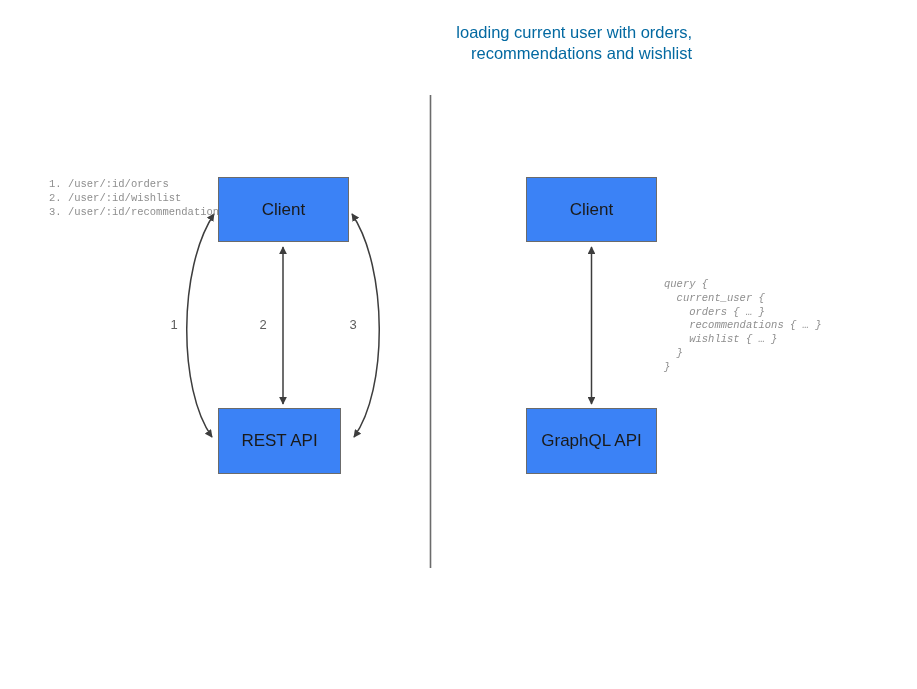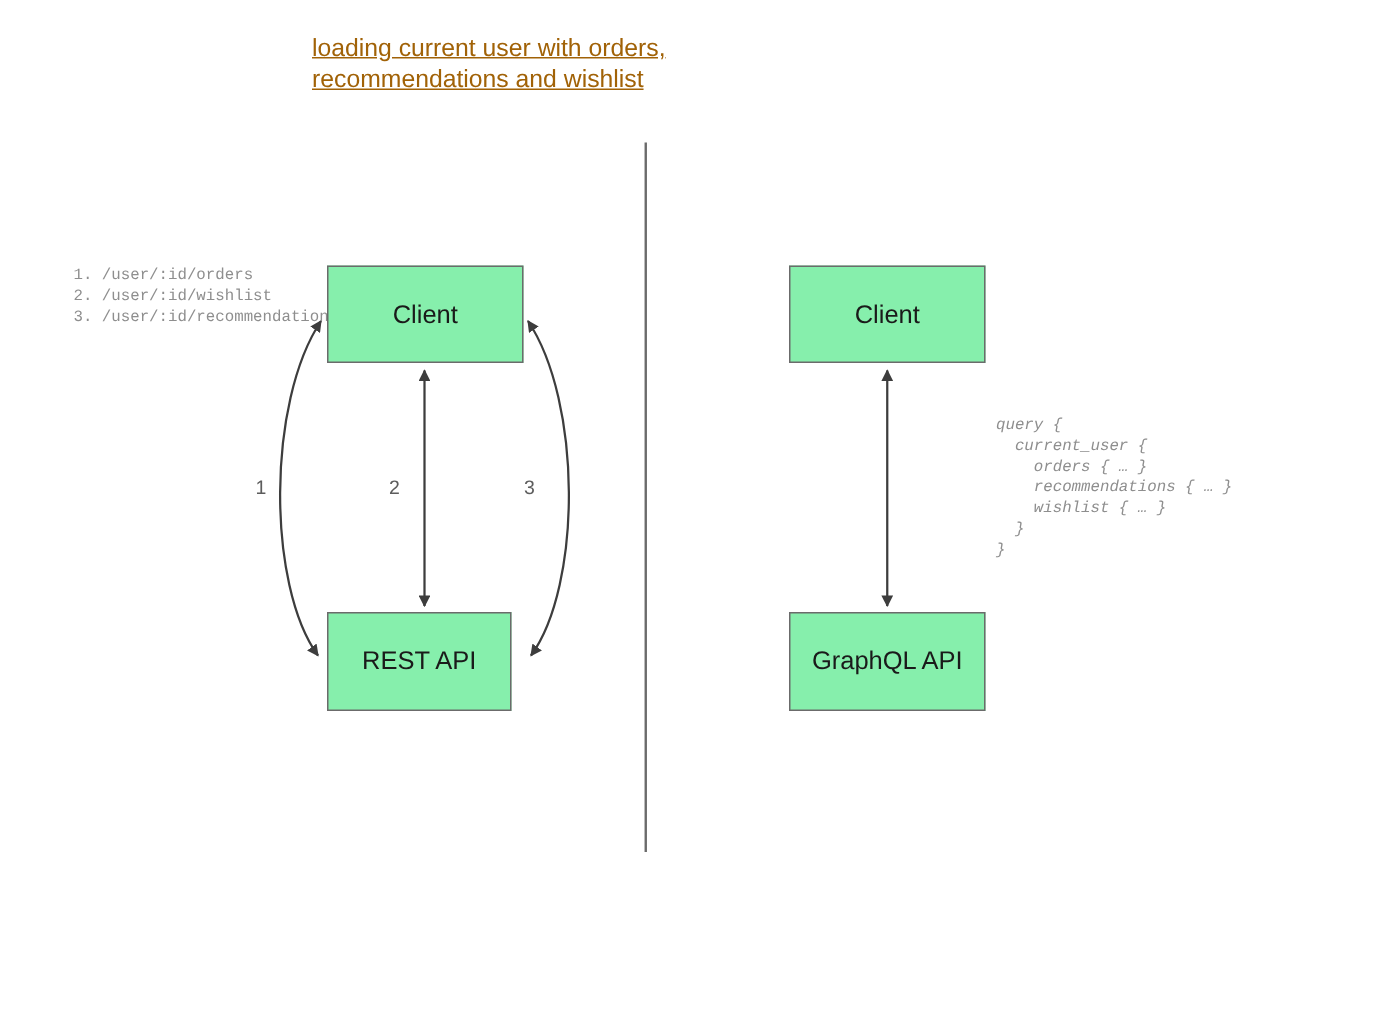--- a/index.html
+++ b/index.html
@@ -25,33 +25,32 @@
     width: 917px;
     height: 689px;
   }
 
   
   .title {
     position: absolute;
     left: 208px;
     top: 22px;
     width: 484px;
-    text-align: left;
+    text-align: right;
     font-size: 16.5px;
     line-height: 21px;
-    color: #a16207;
+    color: #0369a1;
     white-space: pre-line;
-    text-decoration: underline;
   }
 
   
   .node {
     position: absolute;
     box-sizing: border-box;
-    background: #86efac;
+    background: #3b82f6;
     border: 1px solid #6b6b6b;
     display: flex;
     align-items: center;
     justify-content: center;
     font-size: 17px;
     color: #1a1a1a;
   }
   .node-client-rest  { left: 218px; top: 177px; width: 131px; height: 65px; }
   .node-rest-api     { left: 218px; top: 408px; width: 123px; height: 66px; }
   .node-client-gql   { left: 526px; top: 177px; width: 131px; height: 65px; }

